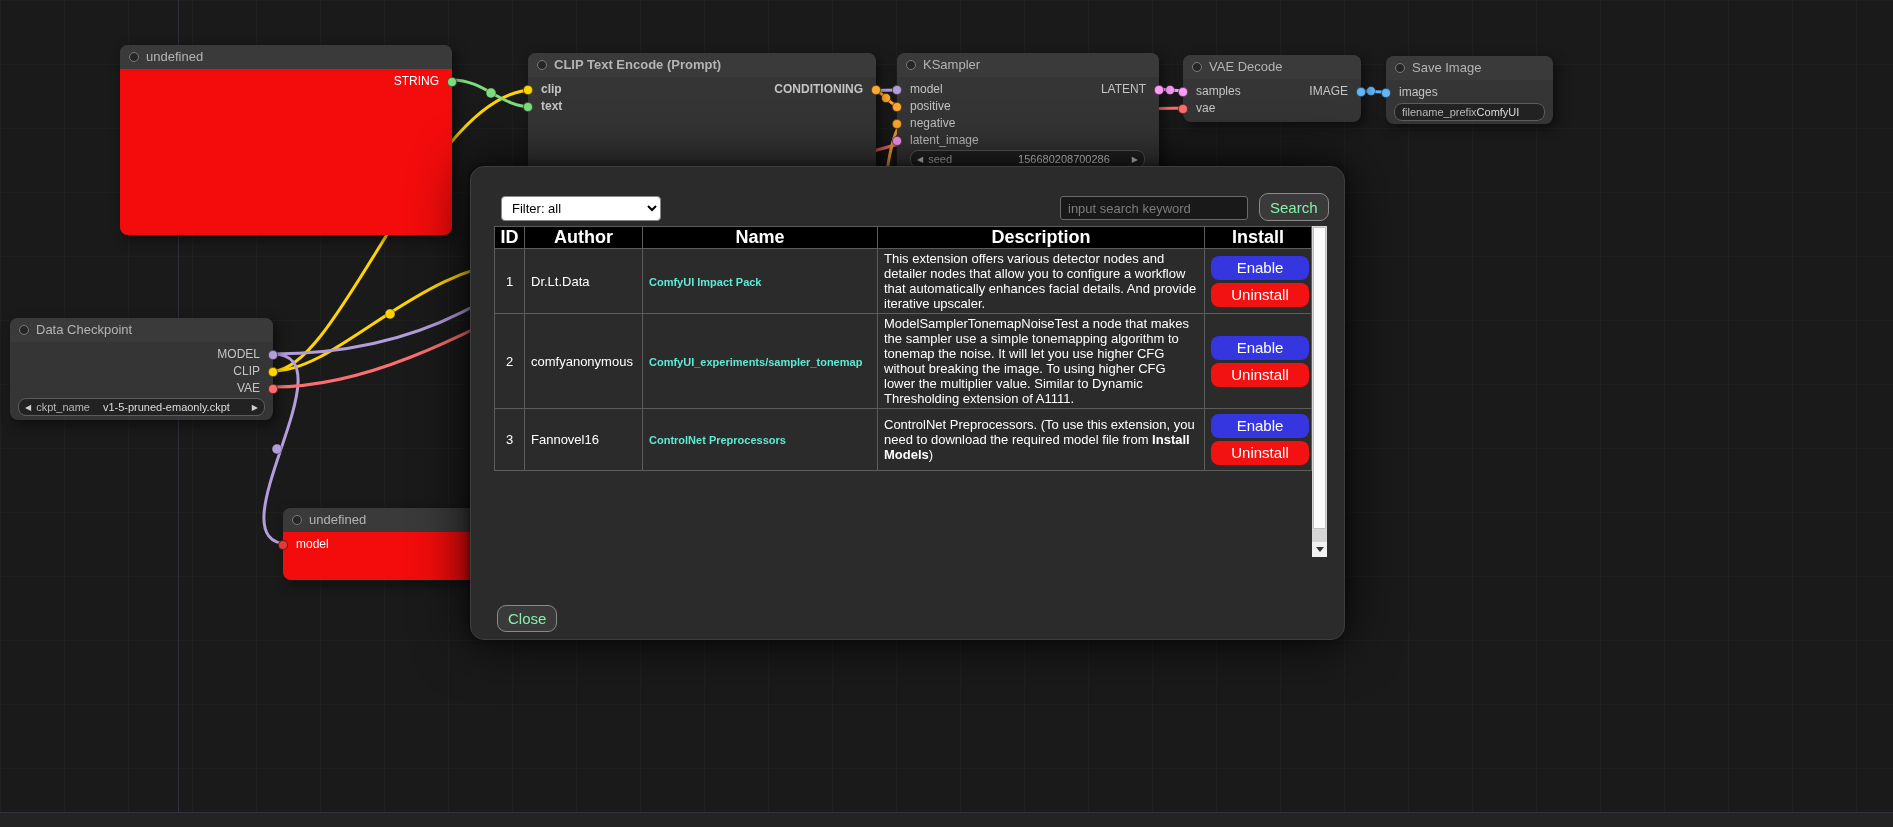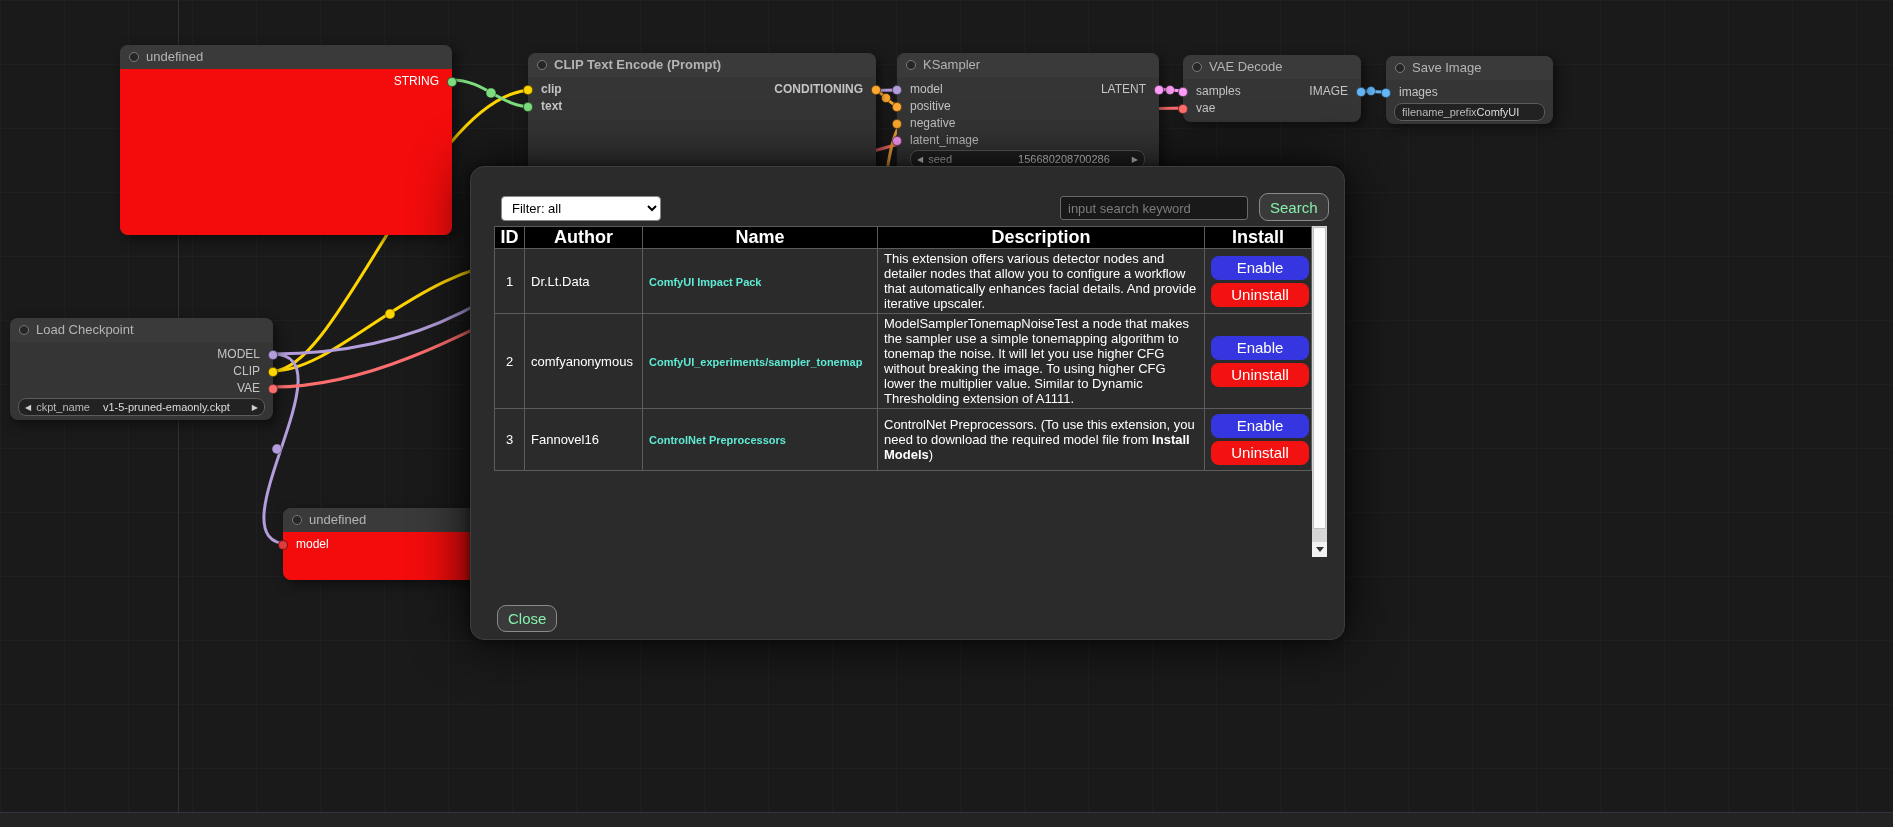--- a/index.html
+++ b/index.html
@@ -231,21 +231,21 @@
       <div class="widget" style="left:8px; top:23px; width:151px;">
         <span class="wlabel" style="margin-left:1px;">filename_prefix</span>
         <span class="wvalue">ComfyUI</span>
       </div>
     </div>
   </div>
 
   <div class="node" style="left:10px; top:318px; width:263px; height:102px;">
     <div class="node-header">
       <span class="title-dot"></span>
-      <span class="node-title">Load Checkpoint</span>
+      <span class="node-title">Data Checkpoint</span>
     </div>
     <div class="node-body" style="height:78px;">
       <div class="slots">
         <div class="slot-row slot-out">
           <span class="slot-label">MODEL</span>
           <span class="slot-dot" style="background:#b39ddb;"></span>
         </div>
         <div class="slot-row slot-out">
           <span class="slot-label">CLIP</span>
           <span class="slot-dot" style="background:#ffd500;"></span>

